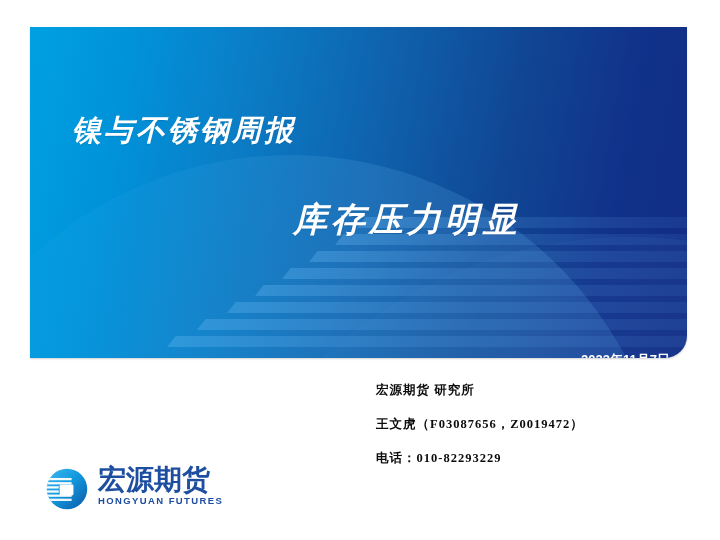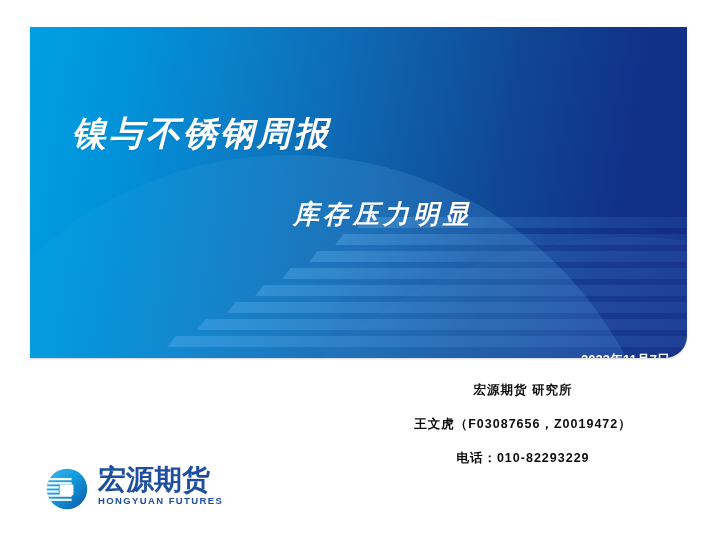--- a/index.html
+++ b/index.html
@@ -77,59 +77,58 @@
   }
 
   
   #report-title {
     position: absolute;
     left: 42px;
     top: 84px;
     font-family: "Liberation Serif", serif;
     font-weight: bold;
     font-style: italic;
-    font-size: 34px;
+    font-size: 29px;
     letter-spacing: 3px;
     color: #ffffff;
     white-space: nowrap;
     text-shadow: 0 1px 1px rgba(0,0,0,0.10);
     text-align: center;
   }
   #report-subtitle {
     position: absolute;
     left: 263px;
     top: 170px;
     font-family: "Liberation Serif", serif;
     font-weight: bold;
     font-style: italic;
-    font-size: 26px;
+    font-size: 34px;
     letter-spacing: 4px;
     color: #ffffff;
     white-space: nowrap;
     text-shadow: 0 1px 1px rgba(0,0,0,0.10);
   }
   #report-date {
     position: absolute;
     right: 17px;
     top: 324px;
     font-family: "Liberation Sans", sans-serif;
     font-weight: bold;
     font-size: 13px;
     color: #ffffff;
     white-space: nowrap;
   }
 
   
   #contact-block {
     position: absolute;
-    left: 368px;
+    left: 376px;
     top: 382px;
     width: 310px;
-    text-align: center;
-    font-family: Liberation Sans, sans-serif;
+    font-family: Liberation Serif, serif;
   }
   .contact-line {
     color: #0c0c0c;
     font-size: 12.5px;
     font-weight: bold;
     letter-spacing: 1px;
     margin-bottom: 17px;
     white-space: nowrap;
   }
   .contact-line:last-child { margin-bottom: 16px; }

